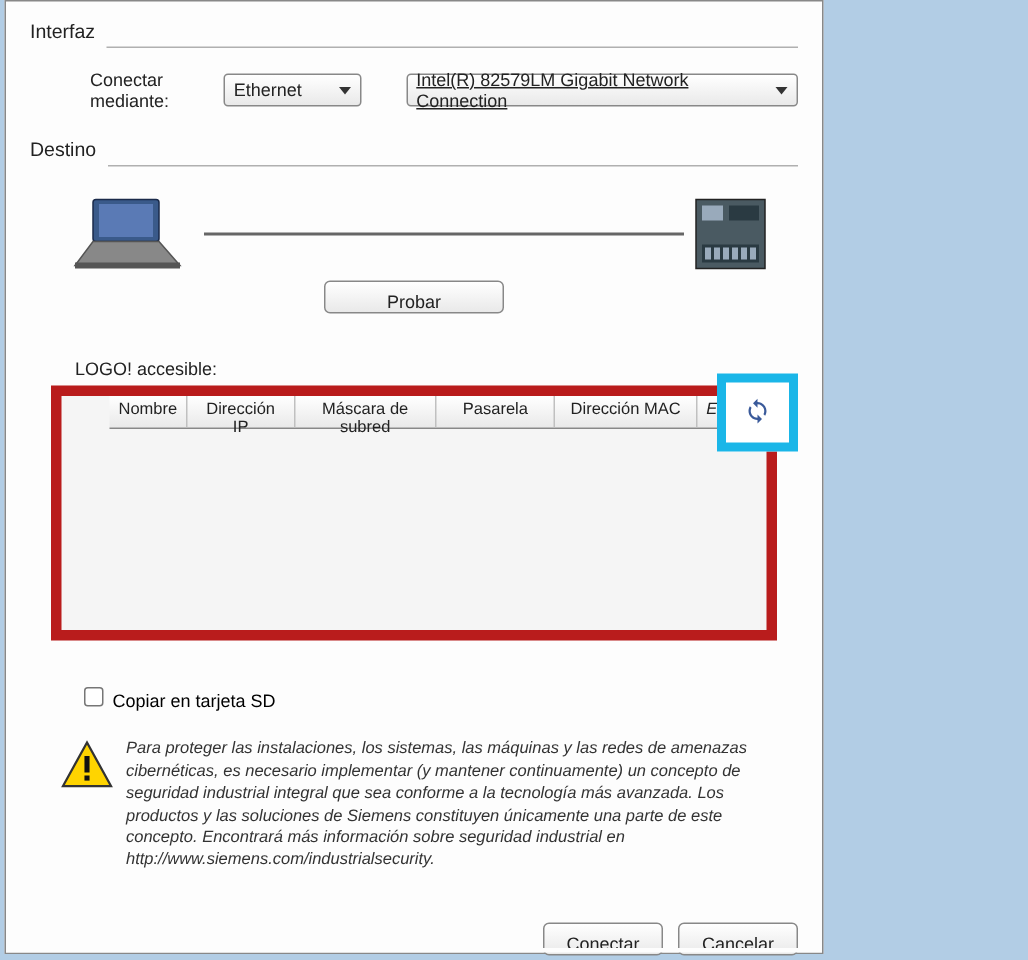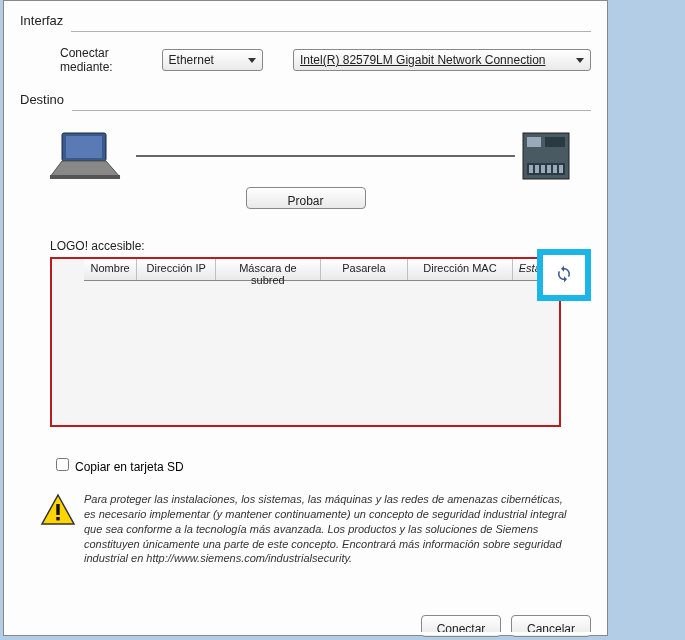--- a/index.html
+++ b/index.html
@@ -1,17 +1,17 @@
 <!DOCTYPE html>
 <html><head>
 <meta charset="utf-8">
 <style>
   * { box-sizing: border-box; font-family: Tahoma, Arial, sans-serif; font-size: 12px; }
   body { margin: 0; background: #b2cde5; width: 685px; height: 640px; overflow: hidden; }
-  .dialog { background: #fdfdfd; border: 1px solid #888; margin: 0 3px 0 3px; width: 605px; height: 636px; position: relative; padding: 8px 16px 0 16px; }
+  .dialog { background: #fdfdfd; border: 1px solid #888; margin: 0 3px 0 3px; width: 546px; height: 636px; position: relative; padding: 8px 16px 0 16px; }
   .section-title { font-size: 13px; color: #222; margin-bottom: 6px; }
   .section-line { border-top: 1px solid #b0b0b0; height: 1px; flex: 1; margin-left: 8px; position: relative; top: 8px; }
   .section-header { display: flex; align-items: center; margin-top: 4px; }
   .interface-row { display: flex; align-items: center; margin: 12px 0 18px 0; padding-left: 40px; }
   .interface-row label { color: #222; margin-right: 8px; }
   .combo { height: 22px; border: 1px solid #888; border-radius: 3px; background: linear-gradient(#fff,#e9e9e9); padding: 2px 22px 2px 6px; position: relative; display: inline-flex; align-items: center; color: #222; }
   .combo::after { content: ""; position: absolute; right: 6px; top: 50%; margin-top: -2px; border-left: 4px solid transparent; border-right: 4px solid transparent; border-top: 5px solid #333; }
   .combo.sm { width: 110px; margin-right: 30px; }
   .combo.lg { width: 330px; text-decoration: underline; }
   .target-graphic { height: 50px; margin: 18px 20px 4px 20px; display: flex; align-items: center; }
@@ -20,21 +20,21 @@
   .connector-line { flex: 1; height: 2px; background: #666; margin: 0 6px; }
   .probar-row { text-align: center; margin: 6px 0 30px 0; }
   .btn { display: inline-flex; align-items: flex-end; justify-content: center; height: 22px; padding: 0 18px; border: 1px solid #888; border-radius: 4px; background: linear-gradient(#fff,#e9e9e9); color: #222; cursor: pointer; }
   .btn.long { width: 120px; }
   .iprow { display: flex; align-items: center; margin-left: 80px; margin-bottom: 4px; }
   .iprow label { margin-right: 6px; }
   .ip-input { width: 110px; height: 22px; border: 1px solid #888; background: #fff; padding: 2px 6px; margin-right: 18px; }
   .refresh-highlight { position: absolute; right: 16px; top: 248px; width: 54px; height: 52px; border: 6px solid #1ab6e8; background: #fff; display: flex; align-items: center; justify-content: center; z-index: 5; }
   .refresh-highlight svg { width: 18px; height: 18px; }
   .accessible-label { margin: 6px 0 4px 30px; color: #222; }
-  .table { border: 2px solid #b91c1c; margin: 0 30px; height: 170px; background: #f5f5f5; position: relative; padding-left: 32px; }
+  .table { border: 7px solid #b91c1c; margin: 0 14px; height: 170px; background: #f5f5f5; position: relative; padding-left: 32px; }
   .thead { display: flex; background: linear-gradient(#fff,#e9e9e9); border-bottom: 1px solid #888; height: 22px; }
   .th { border-right: 1px solid #c0c0c0; padding: 3px 6px; color: #222; text-align: center; font-size: 11px; }
   .th:last-child { border-right: none; font-style: italic; }
   .th.c1 { width: 60px; }
   .th.c2 { width: 90px; }
   .th.c3 { width: 120px; }
   .th.c4 { width: 100px; }
   .th.c5 { width: 120px; }
   .th.c6 { flex: 1; }
   .sd-row { display: flex; align-items: flex-end; margin: 28px 0 18px 32px; }

